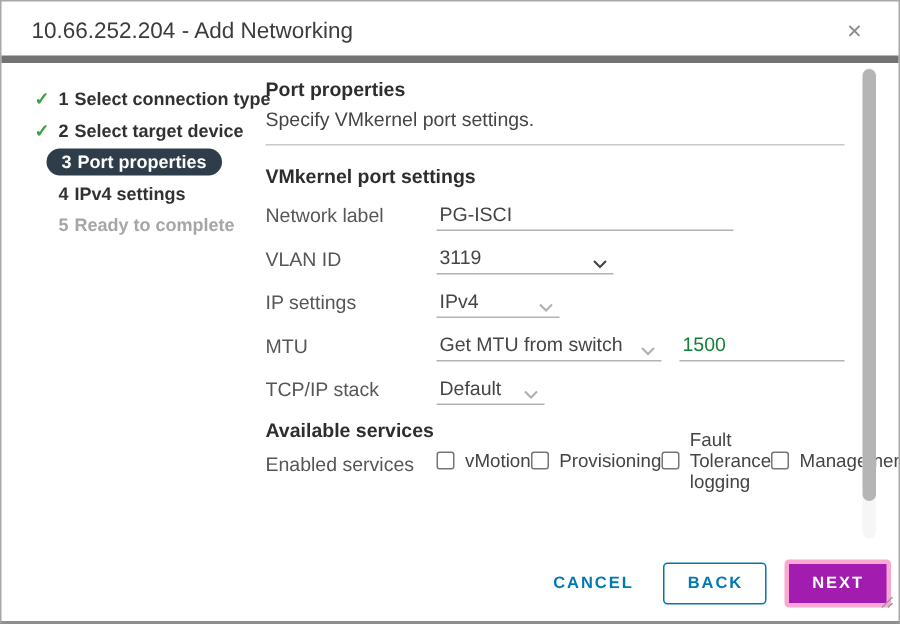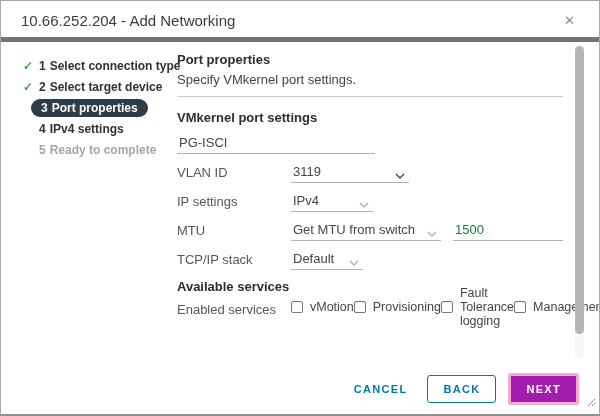--- a/index.html
+++ b/index.html
@@ -83,21 +83,21 @@
     background: #f6f6f6; border-radius: 5px;
   }
   .scroll-thumb {
     position: absolute; left: 0; top: 1px; width: 9px; height: 288px;
     background: #b5b5b5; border-radius: 5px;
   }
   
   .footer {
     flex: 0 0 50px;
     display: flex; align-items: center; justify-content: flex-end;
-    gap: 12px; padding-right: 20px;
+    gap: 12px; padding-right: 5px;
   }
   .btn {
     font-family: inherit; font-size: 11px; font-weight: bold;
     letter-spacing: 1.3px; cursor: pointer;
   }
   .btn-link { color: #0079b3; background: none; border: none; padding: 7px 8px; }
   .btn-outline {
     color: #0079b3; background: #fff; border: 1px solid #0079b3;
     border-radius: 3px; padding: 7px 15px;
   }
@@ -158,20 +158,21 @@
     </div>
 
     <div class="main">
       <div class="content-heading">Port properties</div>
       <div class="content-sub">Specify VMkernel port settings.</div>
       <div class="divider"></div>
 
       <div class="section-title">VMkernel port settings</div>
 
       <div class="form-row">
+        <div class="form-label">Network label</div>
         <input class="u-input" style="width: 198px;" value="PG-ISCI">
       </div>
 
       <div class="form-row">
         <div class="form-label">VLAN ID</div>
         <div class="select" style="width:118px">
           <span>3119</span>
           <span class="chev dark">
             <svg width="10" height="6" viewBox="0 0 10 6">
                 <path d="M1 1 L5 5 L9 1" stroke="currentColor" stroke-width="1.4" fill="none"></path>

